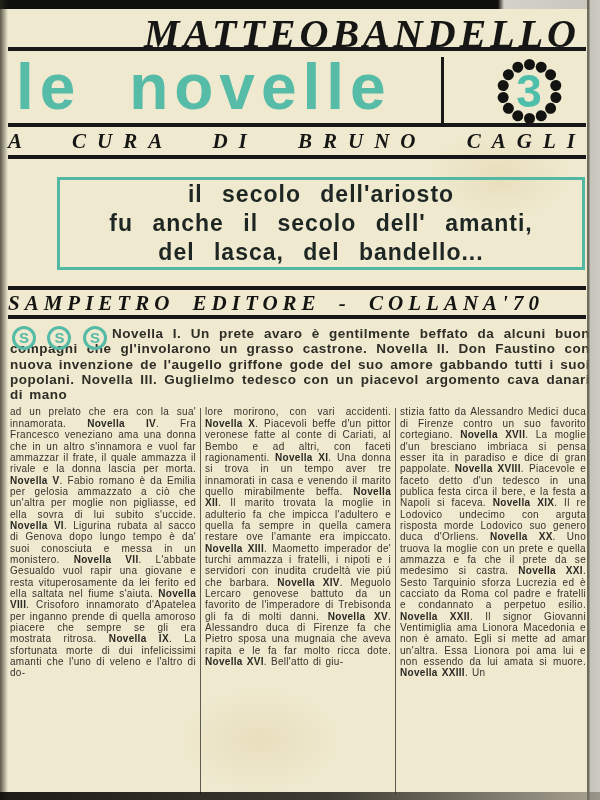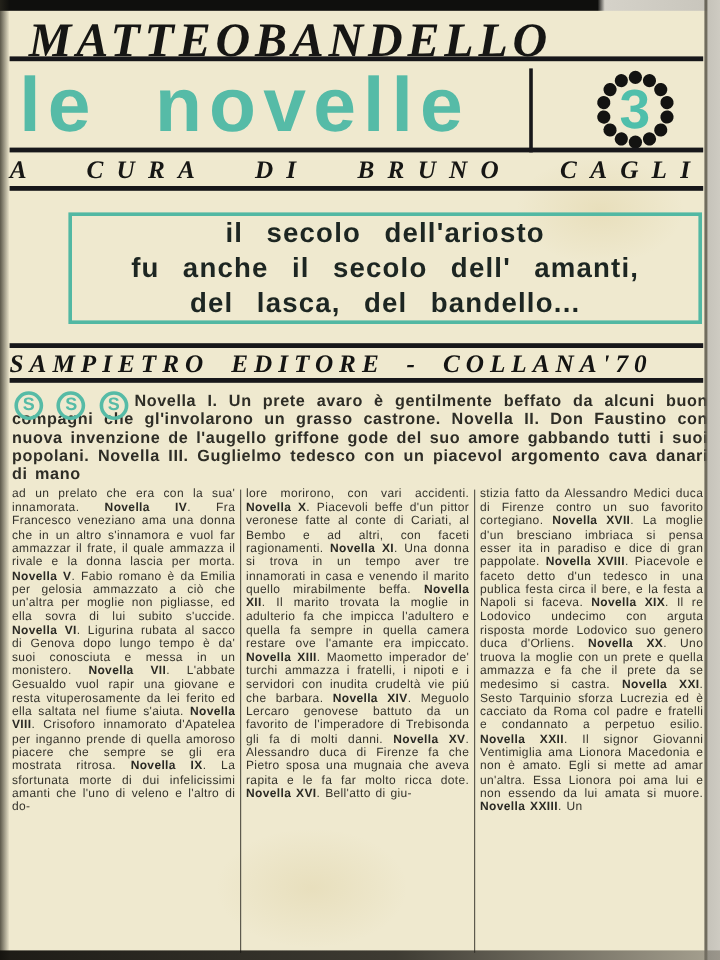--- a/index.html
+++ b/index.html
@@ -15,21 +15,21 @@
   .edge-bottom{position:absolute;left:0;bottom:0;width:600px;height:8px;
         background:linear-gradient(90deg,rgba(18,16,12,.95) 0%,rgba(18,16,12,.8) 55%,rgba(120,115,104,.6) 100%);}
   .stain{position:absolute;border-radius:50%;pointer-events:none;}
   .stain1{left:430px;top:130px;width:140px;height:90px;
         background:radial-gradient(closest-side,rgba(190,160,70,.14),rgba(190,160,70,0));}
   .stain2{left:180px;top:690px;width:160px;height:100px;
         background:radial-gradient(closest-side,rgba(180,150,60,.12),rgba(180,150,60,0));}
 
   
   .author{position:absolute;left:24px;top:10px;width:556px;display:flex;
-        justify-content:flex-start;font-family:"Liberation Serif",serif;
+        justify-content:flex-end;font-family:"Liberation Serif",serif;
         font-style:italic;font-weight:bold;font-size:40px;letter-spacing:4px;
         color:#161614;white-space:nowrap;}
   .rule{position:absolute;left:8px;width:578px;height:4px;background:#17171a;}
   .rule1{top:47px;}
   .rule2{top:123px;}
   .rule3{top:155px;height:4px;}
   .rule4{top:286px;height:4px;}
   .rule5{top:315px;height:4px;}
 
   .series-title{position:absolute;left:16px;top:50px;width:430px;
@@ -37,21 +37,21 @@
         word-spacing:24px;white-space:nowrap;}
   .vdiv{position:absolute;left:441px;top:57px;width:3px;height:70px;background:#17171a;}
 
   .badge{position:absolute;left:496px;top:58px;width:66px;height:66px;}
   .badge .dot{position:absolute;left:50%;top:50%;width:11px;height:11px;
         margin:-5.5px 0 0 -5.5px;border-radius:50%;background:#131311;
         transform:rotate(calc(var(--i) * 25.714deg)) translateY(-27px);}
   .badge-num{position:absolute;left:0;top:3px;width:66px;text-align:center;
         font-size:46px;font-weight:bold;color:#4fbfab;line-height:60px;}
 
-  .editor{position:absolute;left:8px;top:129px;width:578px;text-align:center;
+  .editor{position:absolute;left:8px;top:129px;width:512px;text-align:center;
         font-family:"Liberation Serif",serif;font-style:italic;font-weight:bold;
         font-size:21px;letter-spacing:11px;word-spacing:24px;color:#161614;white-space:nowrap;}
 
   
   .quote-box{position:absolute;left:57px;top:177px;width:528px;height:93px;
         border:3px solid #52b8a3;box-sizing:border-box;
         display:flex;flex-direction:column;justify-content:flex-start;gap:0;}
   .quote-line{text-align:center;font-weight:bold;font-size:23px;line-height:29px;
         letter-spacing:1px;word-spacing:12px;color:#1d2622;white-space:nowrap;}
 

